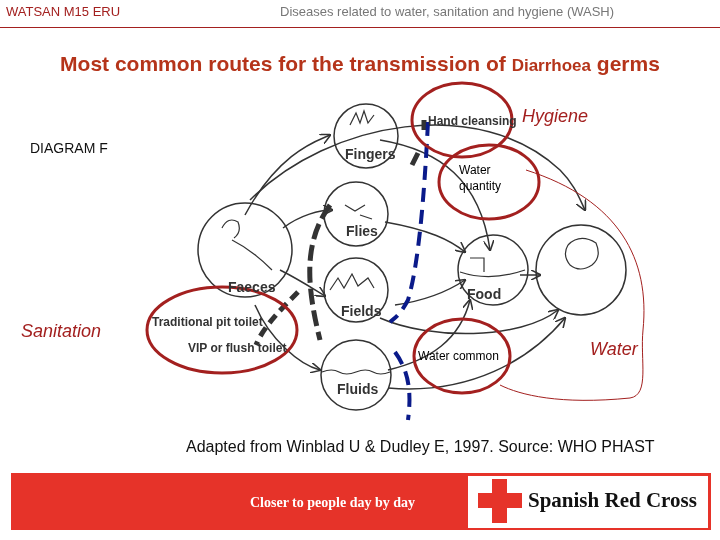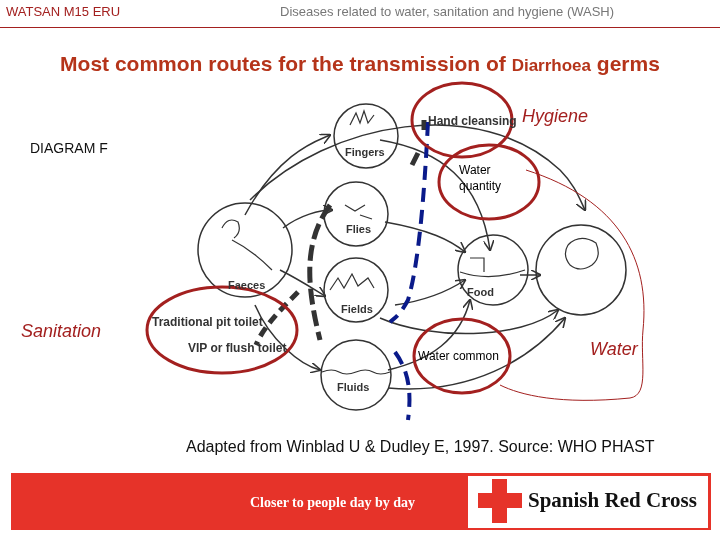--- a/index.html
+++ b/index.html
@@ -11,21 +11,21 @@
   .hdr-rule { left:0; top:27px; width:720px; height:1px; background:#a3201f; }
   .title { left:0; top:52px; width:720px; text-align:center; font-size:21px; font-weight:bold; color:#b5341a; white-space:nowrap; }
   .title .small { font-size:17px; }
   .diag-label { left:30px; top:140px; font-size:14px; color:#111; }
   .red-label { font-style:italic; color:#a3201f; font-size:18px; }
   .caption { left:186px; top:438px; font-size:16px; color:#111; }
   .banner { left:11px; top:473px; width:700px; height:57px; background:#e63329; }
   .banner-slogan { left:250px; top:495px; font-family:"Liberation Serif", serif; font-weight:bold; color:#fff; font-size:14px; }
   .banner-box { left:468px; top:476px; width:240px; height:52px; background:#fff; }
   .banner-name { left:528px; top:488px; font-family:"Liberation Serif", serif; font-weight:bold; color:#111; font-size:21px;text-align:center; }
-  .lbl { font-weight:bold; font-size:11px; color:#333; font-family:"Liberation Sans", sans-serif; }
+  .lbl { font-weight:bold; font-size:14px; color:#333; font-family:"Liberation Sans", sans-serif; }
   .txt-black { font-size:12px; color:#000; }
 </style>
 </head>
 <body>
 
 <div class="abs hdr-left">WATSAN M15 ERU</div>
 <div class="abs hdr-center">Diseases related to water, sanitation and hygiene (WASH)</div>
 <div class="abs hdr-page">15</div>
 <div class="abs hdr-rule"></div>
 

